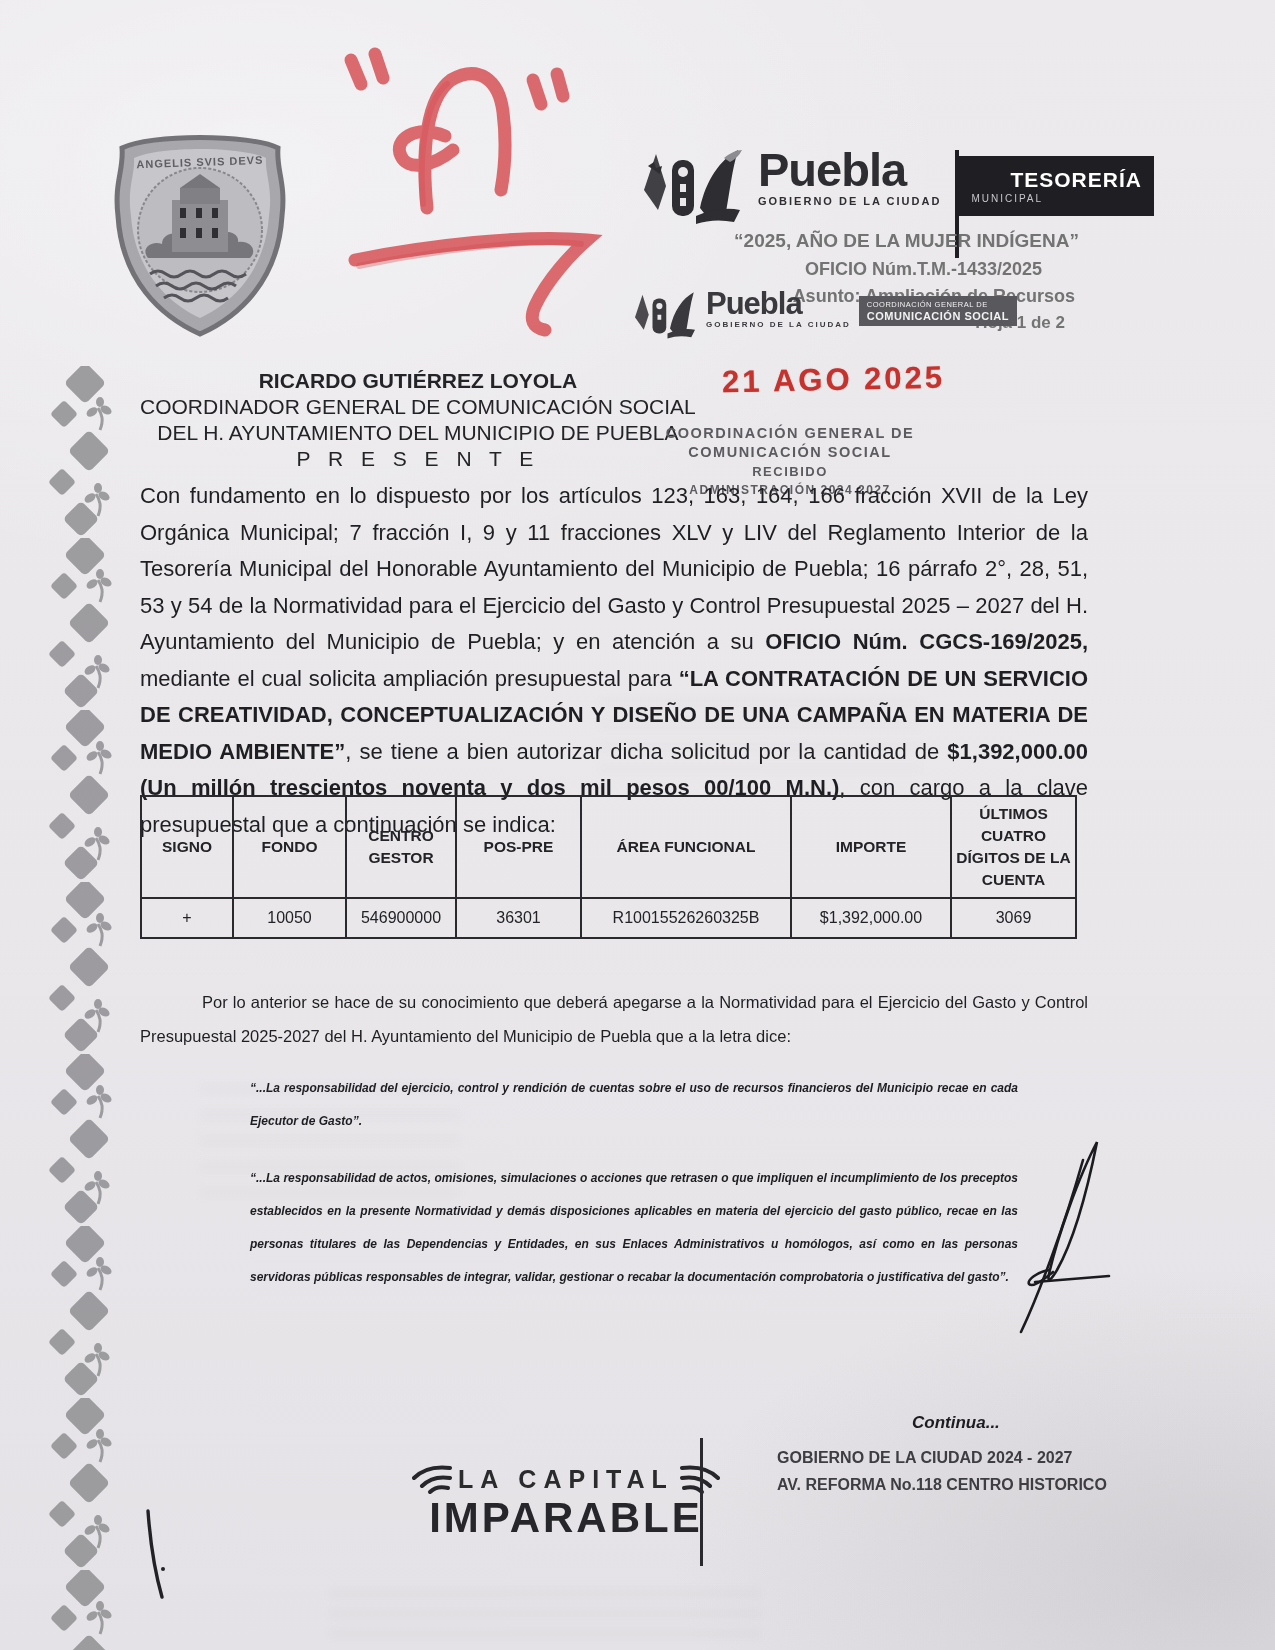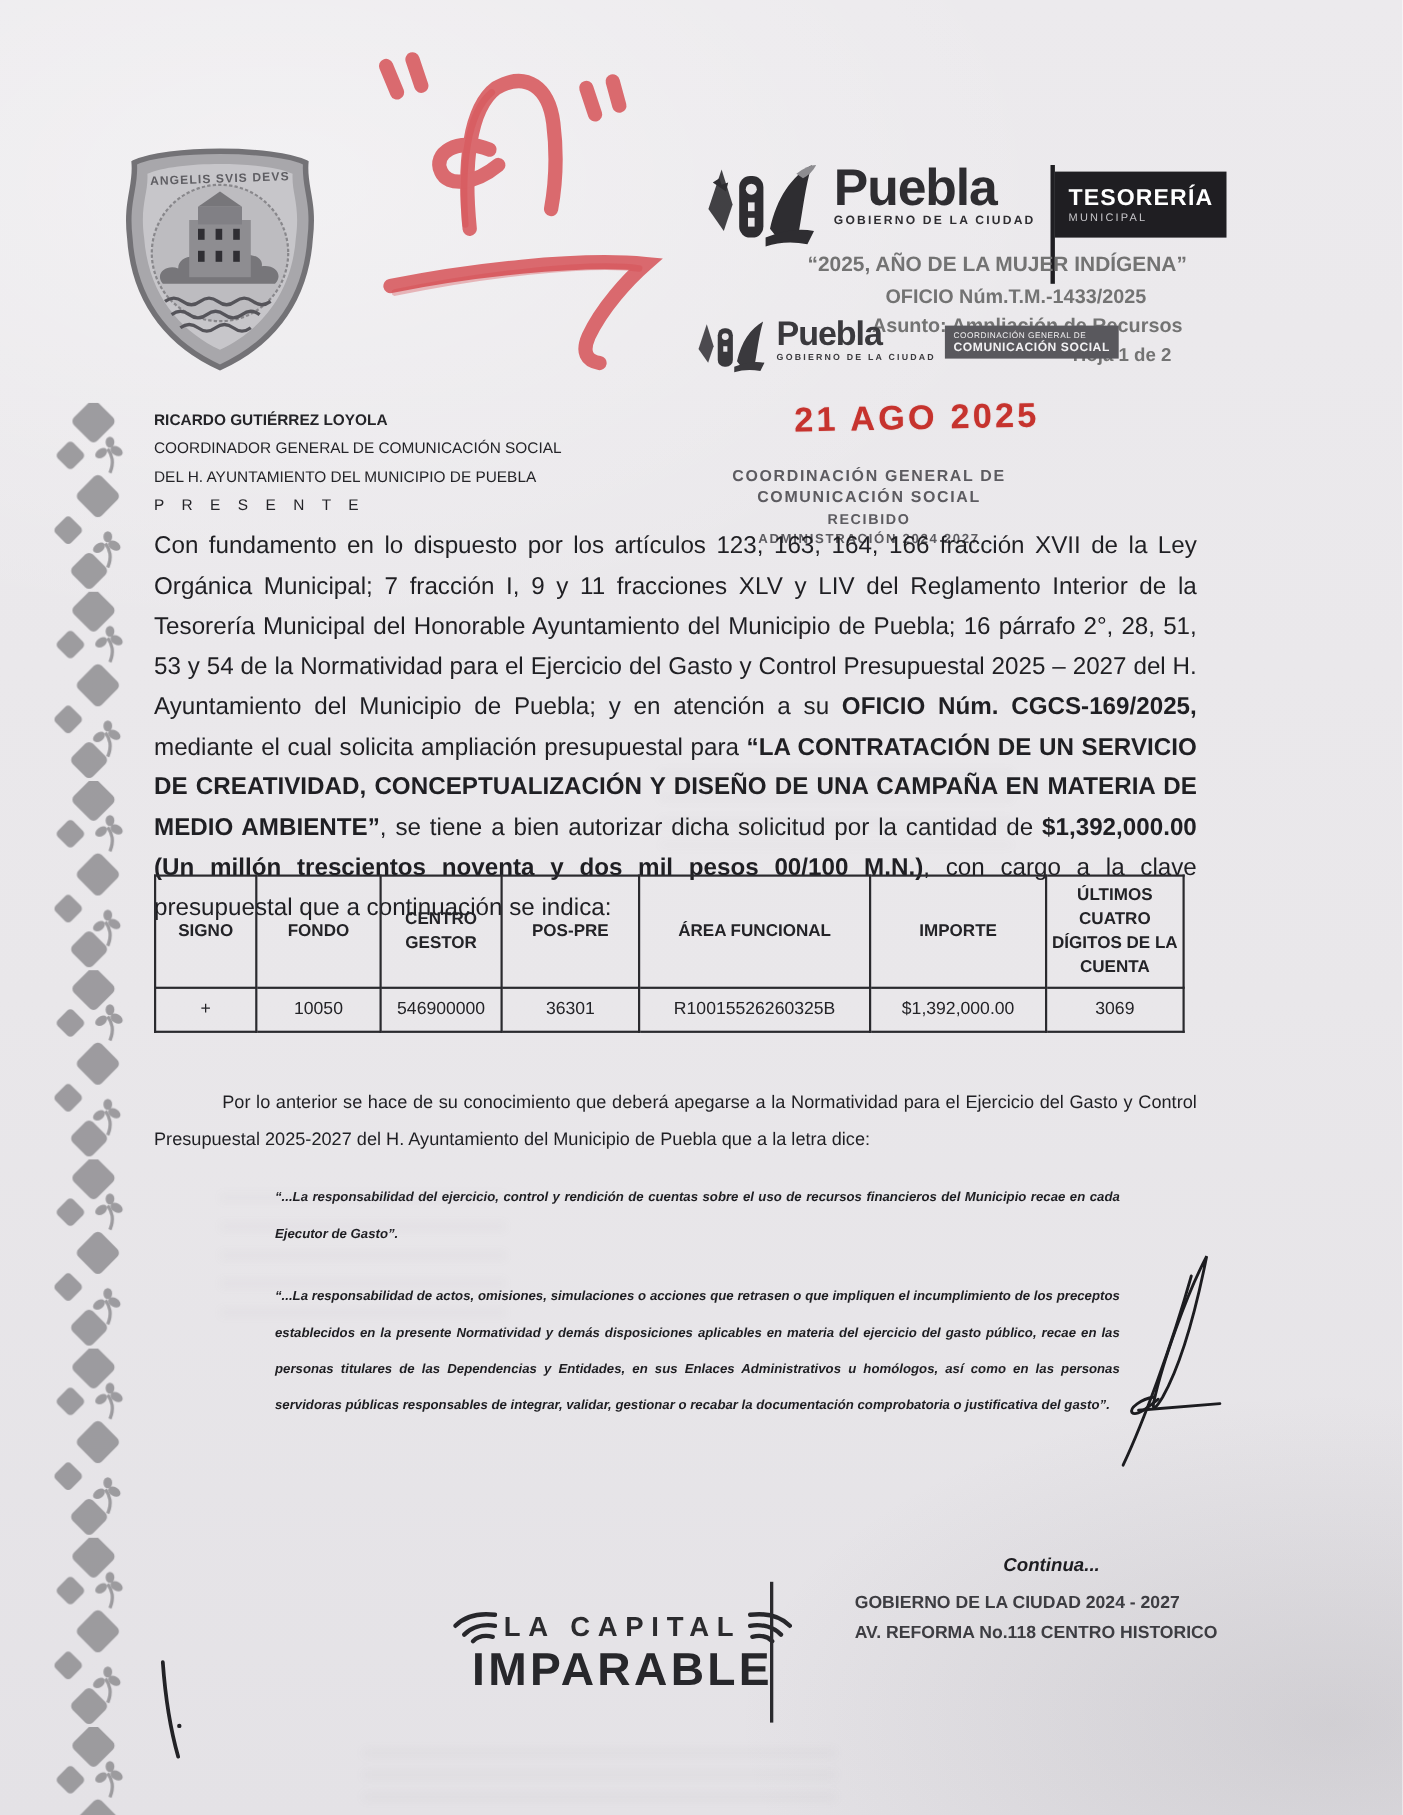--- a/index.html
+++ b/index.html
@@ -12,28 +12,28 @@
     font-family:"Liberation Sans", sans-serif;
     color:#232327;
   }
   .abs{position:absolute;}
   .b{font-weight:bold;}
   
   .brand-row{display:flex;align-items:flex-start;}
   .wordmark{font-weight:bold;color:#2e2d31;letter-spacing:-1px;line-height:1;}
   .wordmark-tag{font-weight:bold;color:#2e2d31;letter-spacing:2px;}
   .dept-box{background:#1f1e22;color:#fff;display:flex;flex-direction:column;justify-content:center;padding:6px 12px;}
-  .dept-box .l1{font-weight:bold;font-size:21px;letter-spacing:1px;}
+  .dept-box .l1{font-weight:bold;font-size:21px;letter-spacing:1px;margin-left:39px;}
   .dept-box .l2{font-size:10px;color:#c9c8cc;letter-spacing:2px;margin-top:1px;}
   .dept-box2{background:#59585d;color:#f2f1f3;padding:4px 8px;}
   .dept-box2 .l1{font-size:7.5px;letter-spacing:.5px;}
   .dept-box2 .l2{font-weight:bold;font-size:11px;letter-spacing:.5px;margin-top:1px;}
   .hdr-line{font-weight:bold;color:#737373;text-align:right;}
   
-  .recip div{font-size:14px;line-height:26px;color:#242428;}
+  .recip div{font-size:21px;line-height:26px;color:#242428;text-align:center;}
   .recip .name{font-weight:bold;}
   .recip .presente{letter-spacing:6px;}
   
   .date-stamp{color:#c6332e;font-weight:bold;font-size:31px;letter-spacing:3px;transform:rotate(-1.2deg);text-shadow:0 0 1px rgba(198,51,46,.55);}
   .recv-stamp{color:#5c5b60;text-align:center;line-height:19px;letter-spacing:1.5px;font-weight:bold;}
   .recv-stamp .s1{font-size:14.5px;}
   .recv-stamp .s2{font-size:14.5px;}
   .recv-stamp .s3{font-size:13px;}
   .recv-stamp .s4{font-size:12px;}
   

